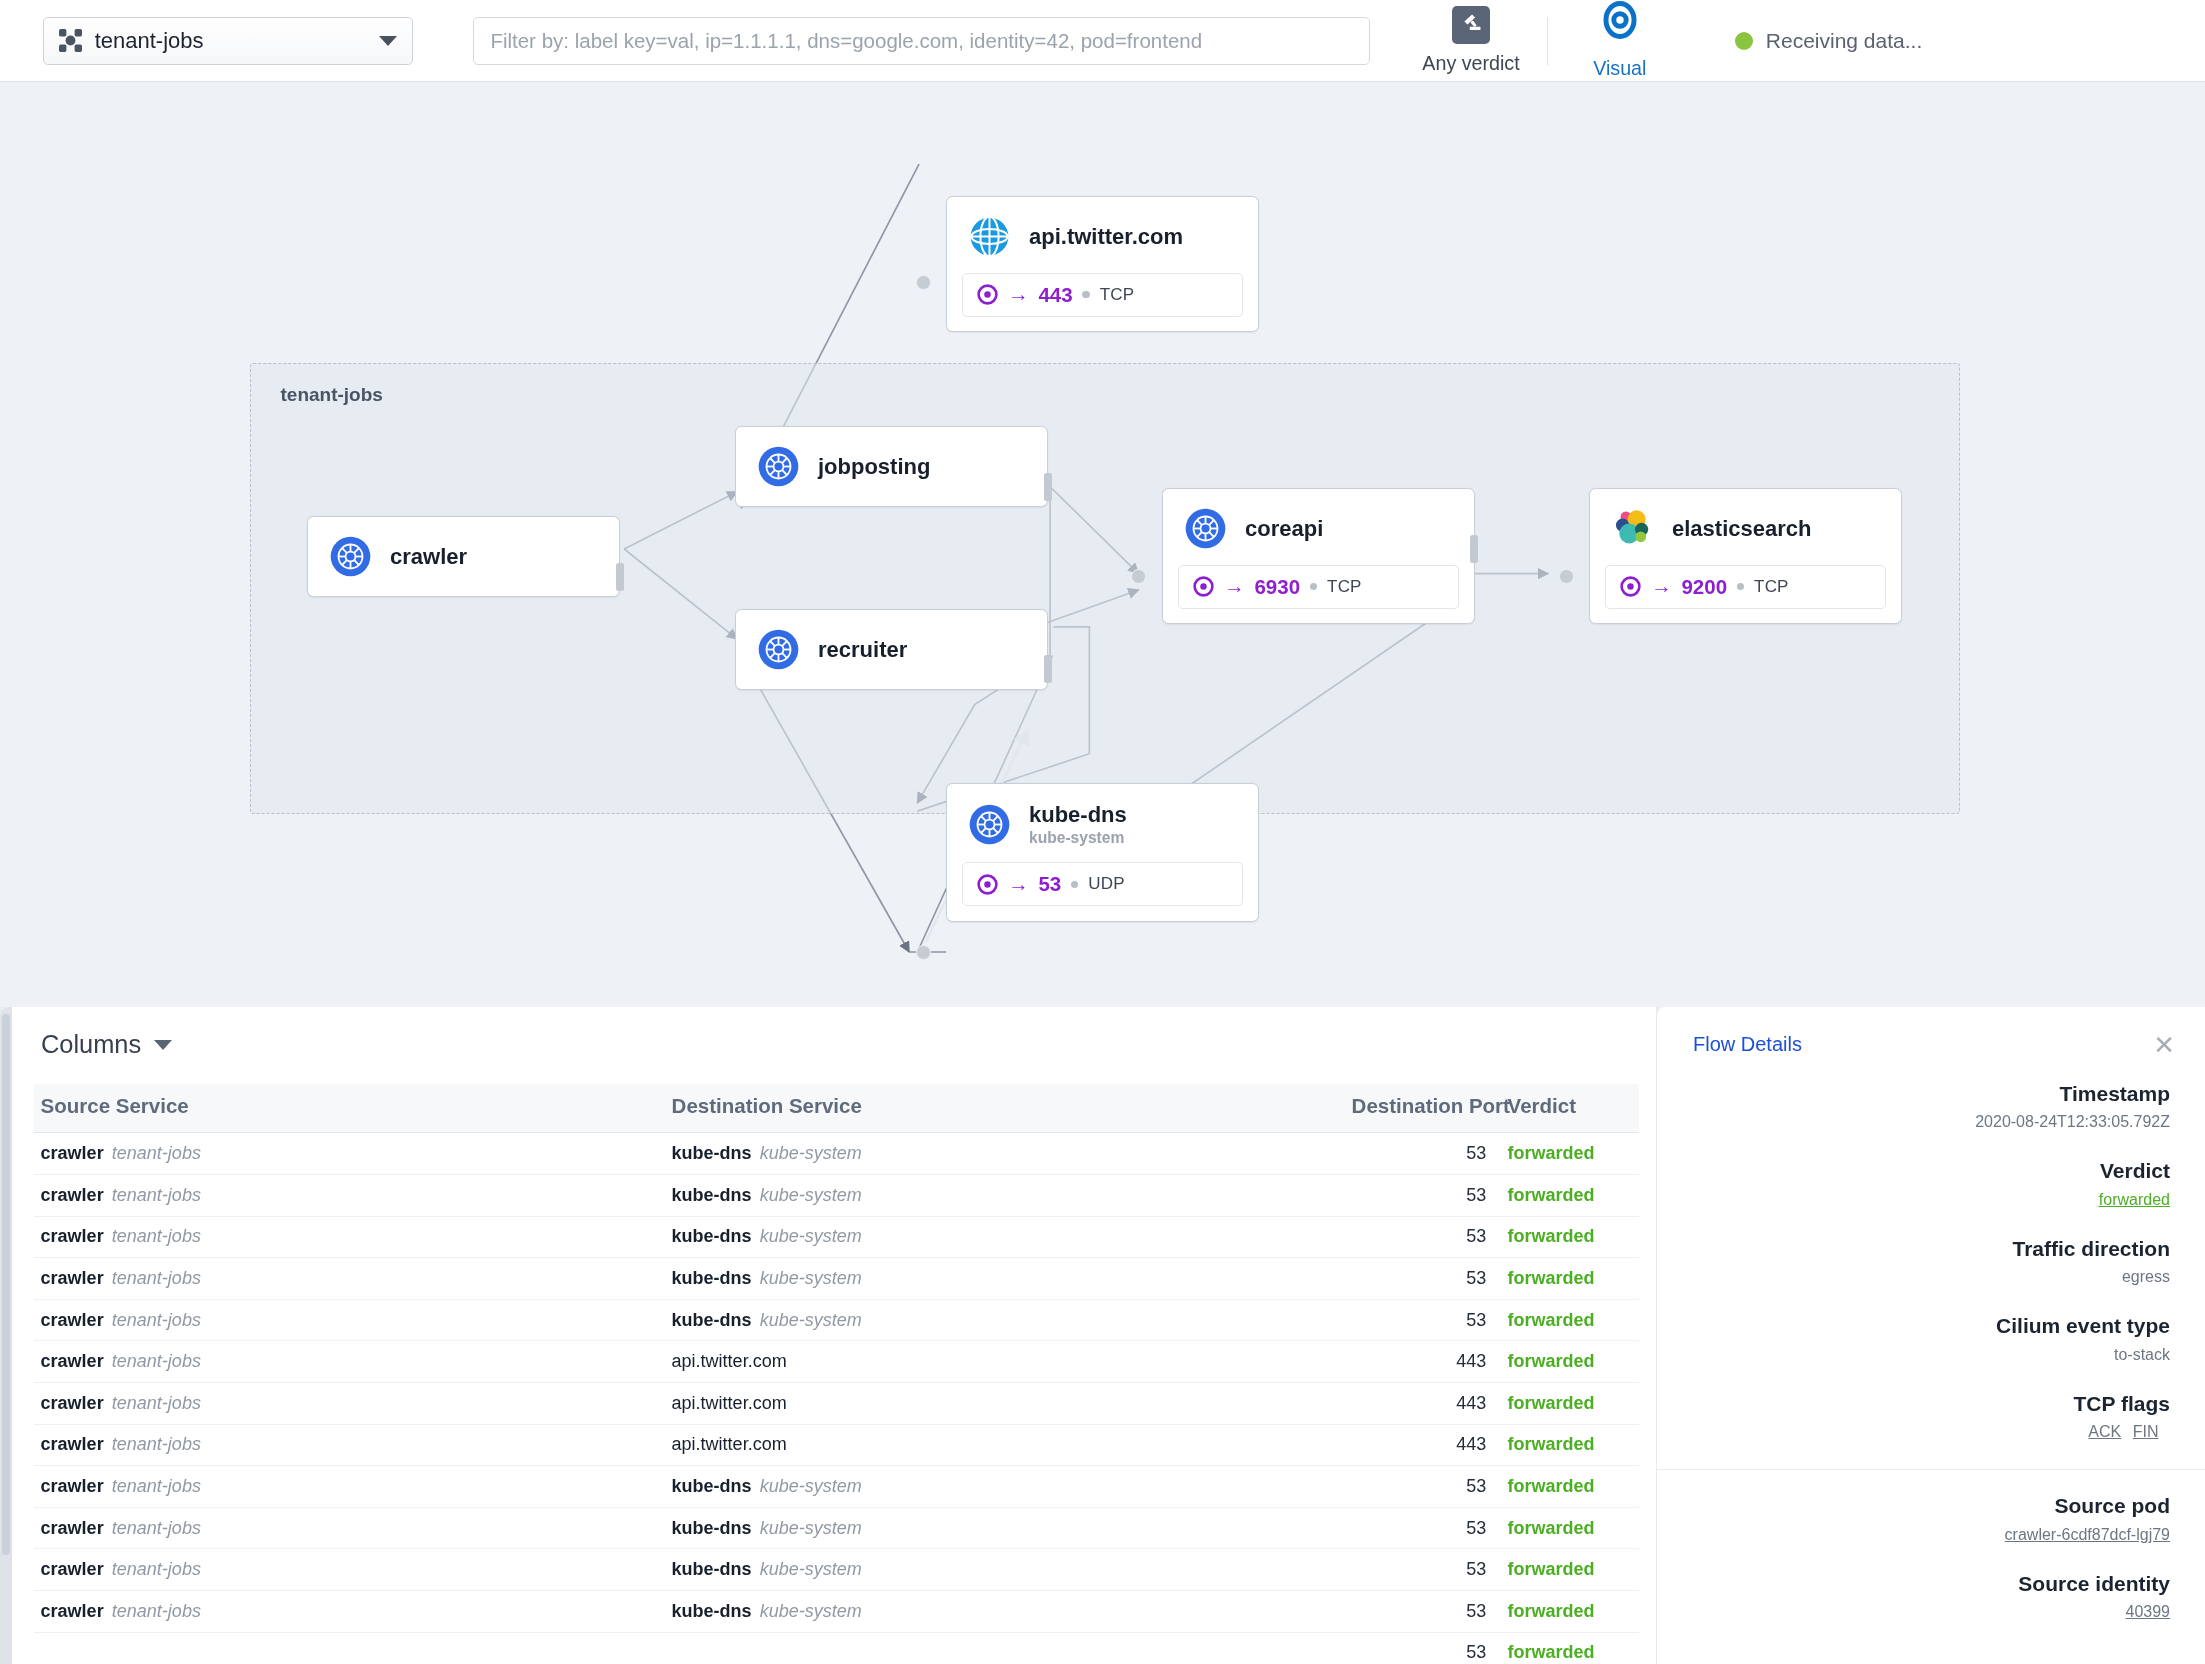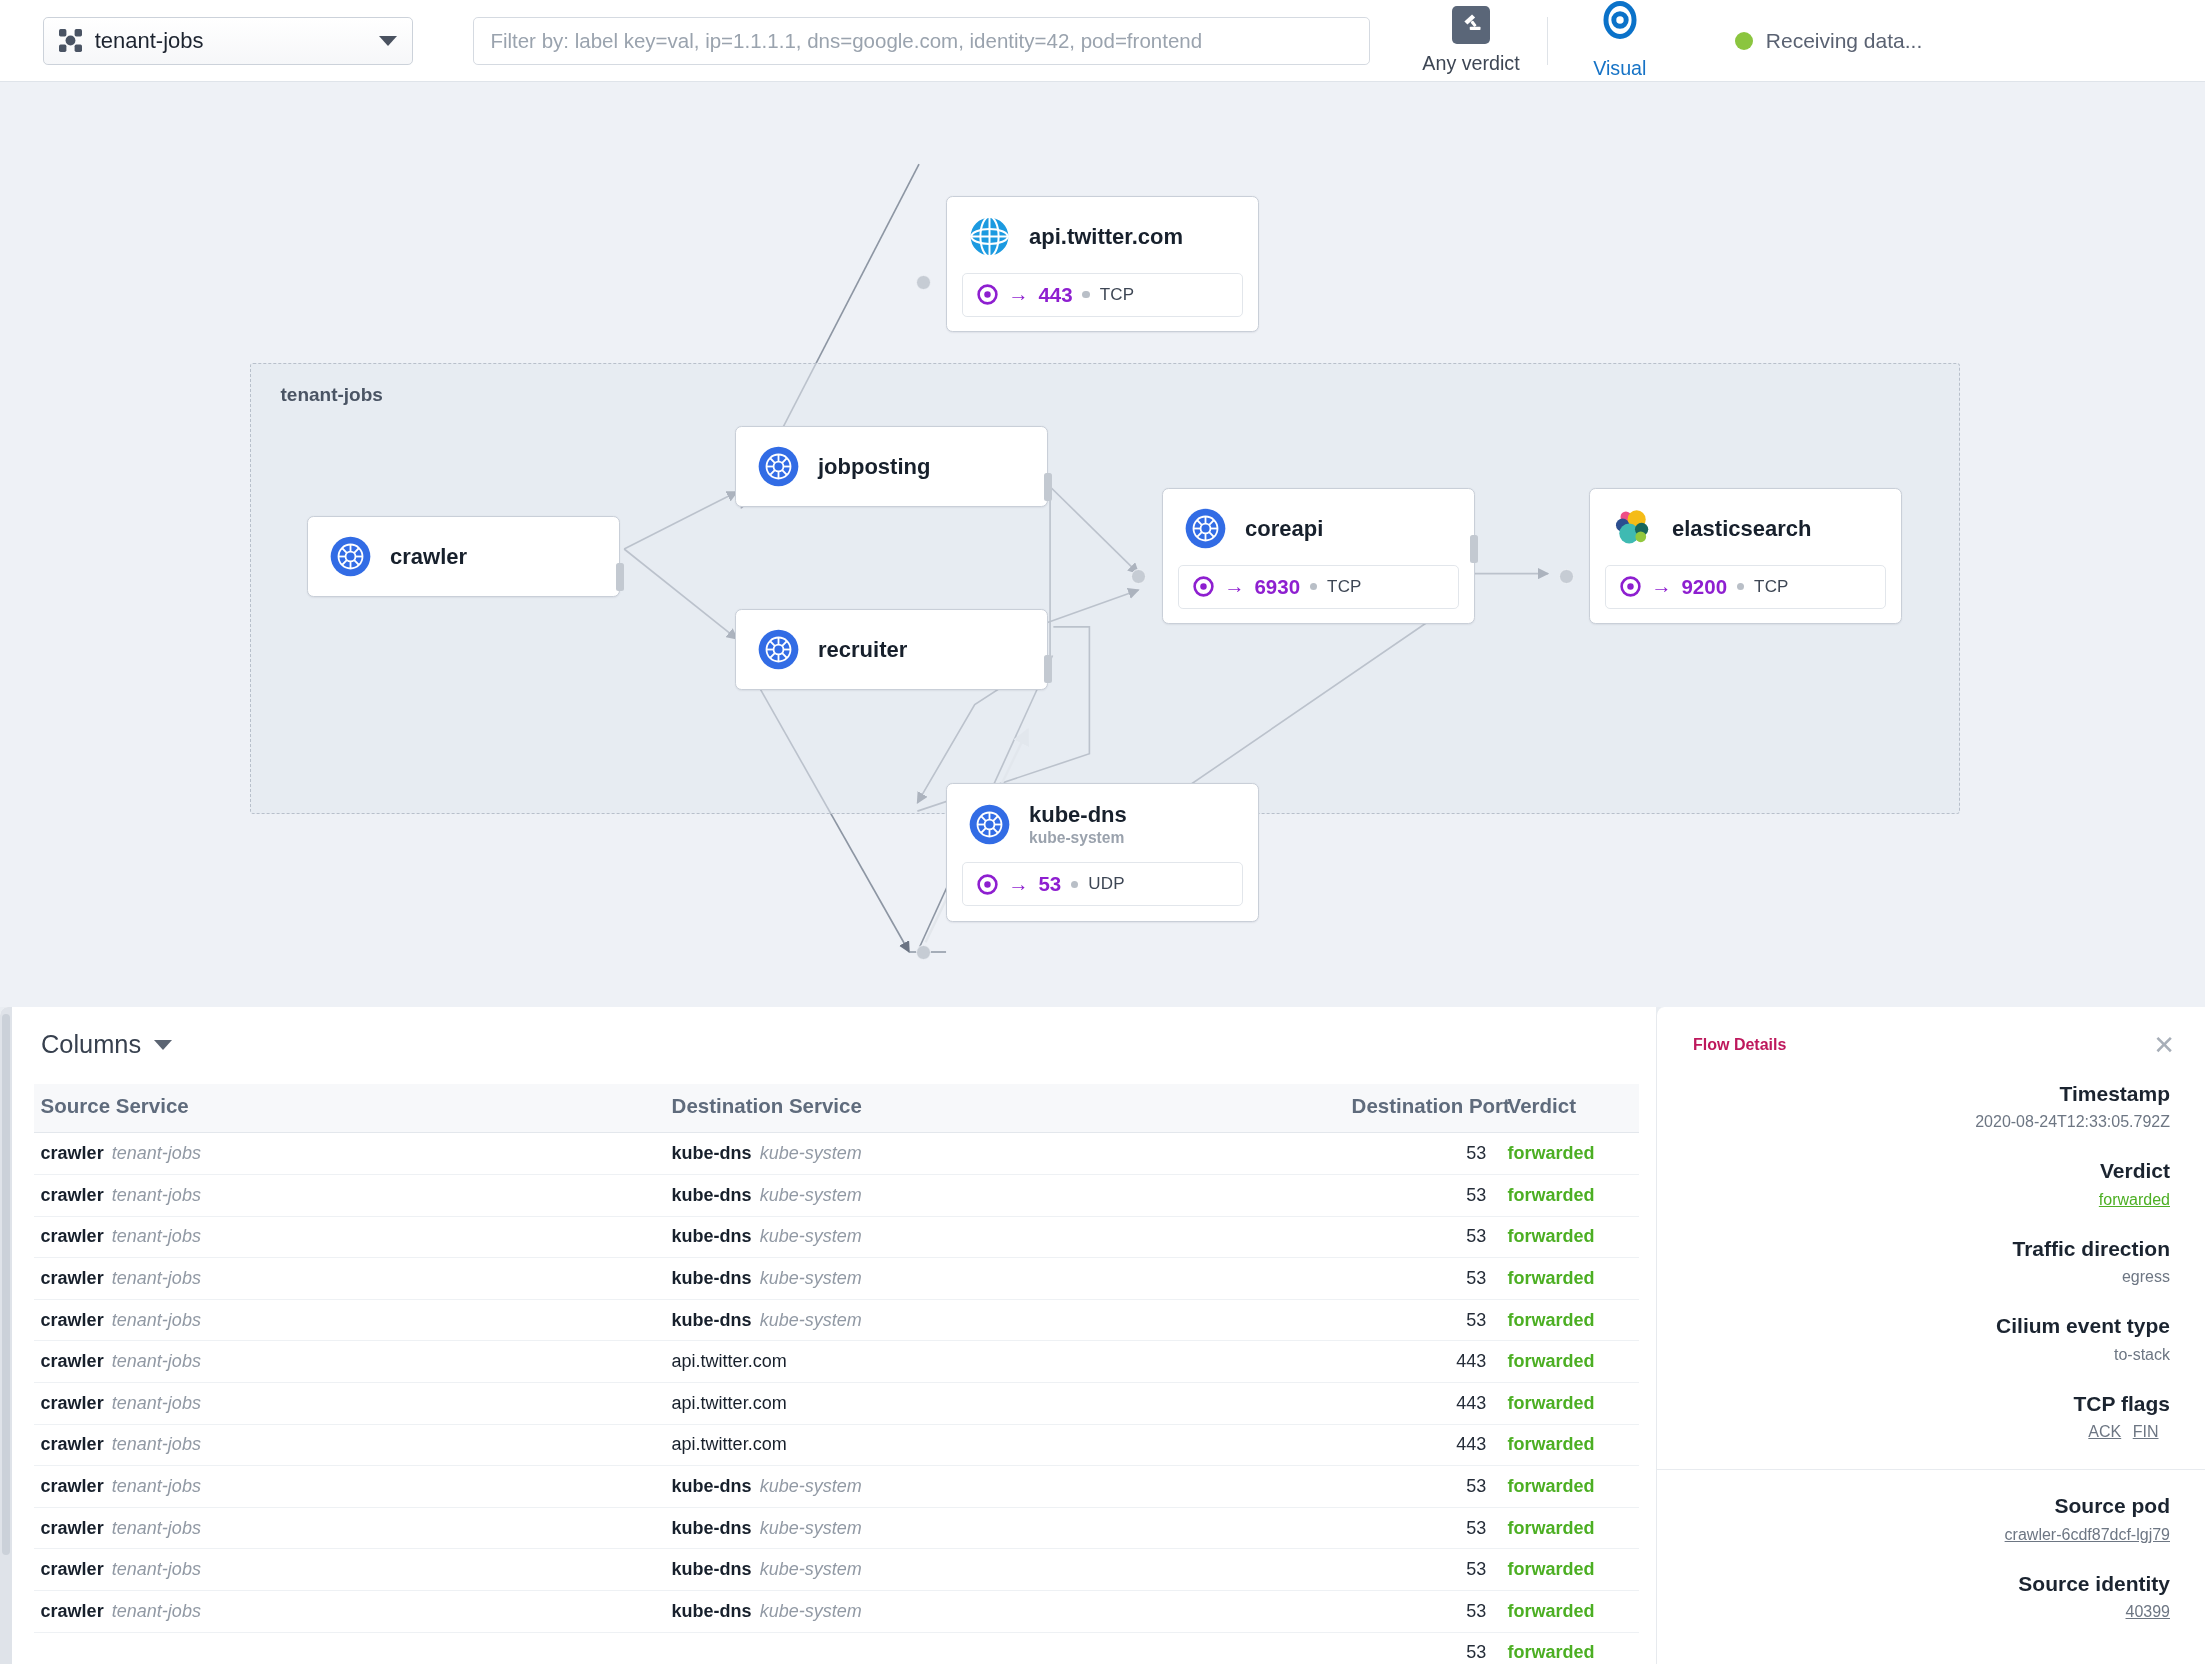--- a/index.html
+++ b/index.html
@@ -193,21 +193,21 @@
     position: absolute; left: 1656px; top: 0; width: 549px; height: 658px;
     background: #ffffff;
     border-top-left-radius: 8.2px;
     border-left: 0.8px solid #e7eaee;
   }
   .details-head {
     position: absolute; left: 0; top: 0; width: 549px; height: 75px;
     display: flex; align-items: center; justify-content: space-between;
     padding: 0 31px 0 36px;
   }
-  .details-title { font-size: 16px; color: #be185d; font-weight: bold; }
+  .details-title { font-size: 20px; color: #1d4ed8; }
   .close-x { font-size: 26px; color: #a7aeb8; cursor: pointer; line-height: 1; }
 
   .details-body { position: absolute; left: 0; top: 75px; width: 549px; }
   .dsection { padding: 0 36px; text-align: right; }
   .dsection + .dsection-sep { height: 0.8px; background: #e8ebef; margin: 23px 0 0 0; }
   .dfield { margin-bottom: 28px; }
   .dfield .k { font-size: 21px; font-weight: bold; color: #1b2430; margin-bottom: 7.4px; }
   .dfield .v { font-size: 16px; color: #6d7683; }
   .dfield .v.link { color: #6d7683; text-decoration: underline; cursor: pointer; }
   .dfield .v.green { color: #4caf23; text-decoration: underline; cursor: pointer; }

